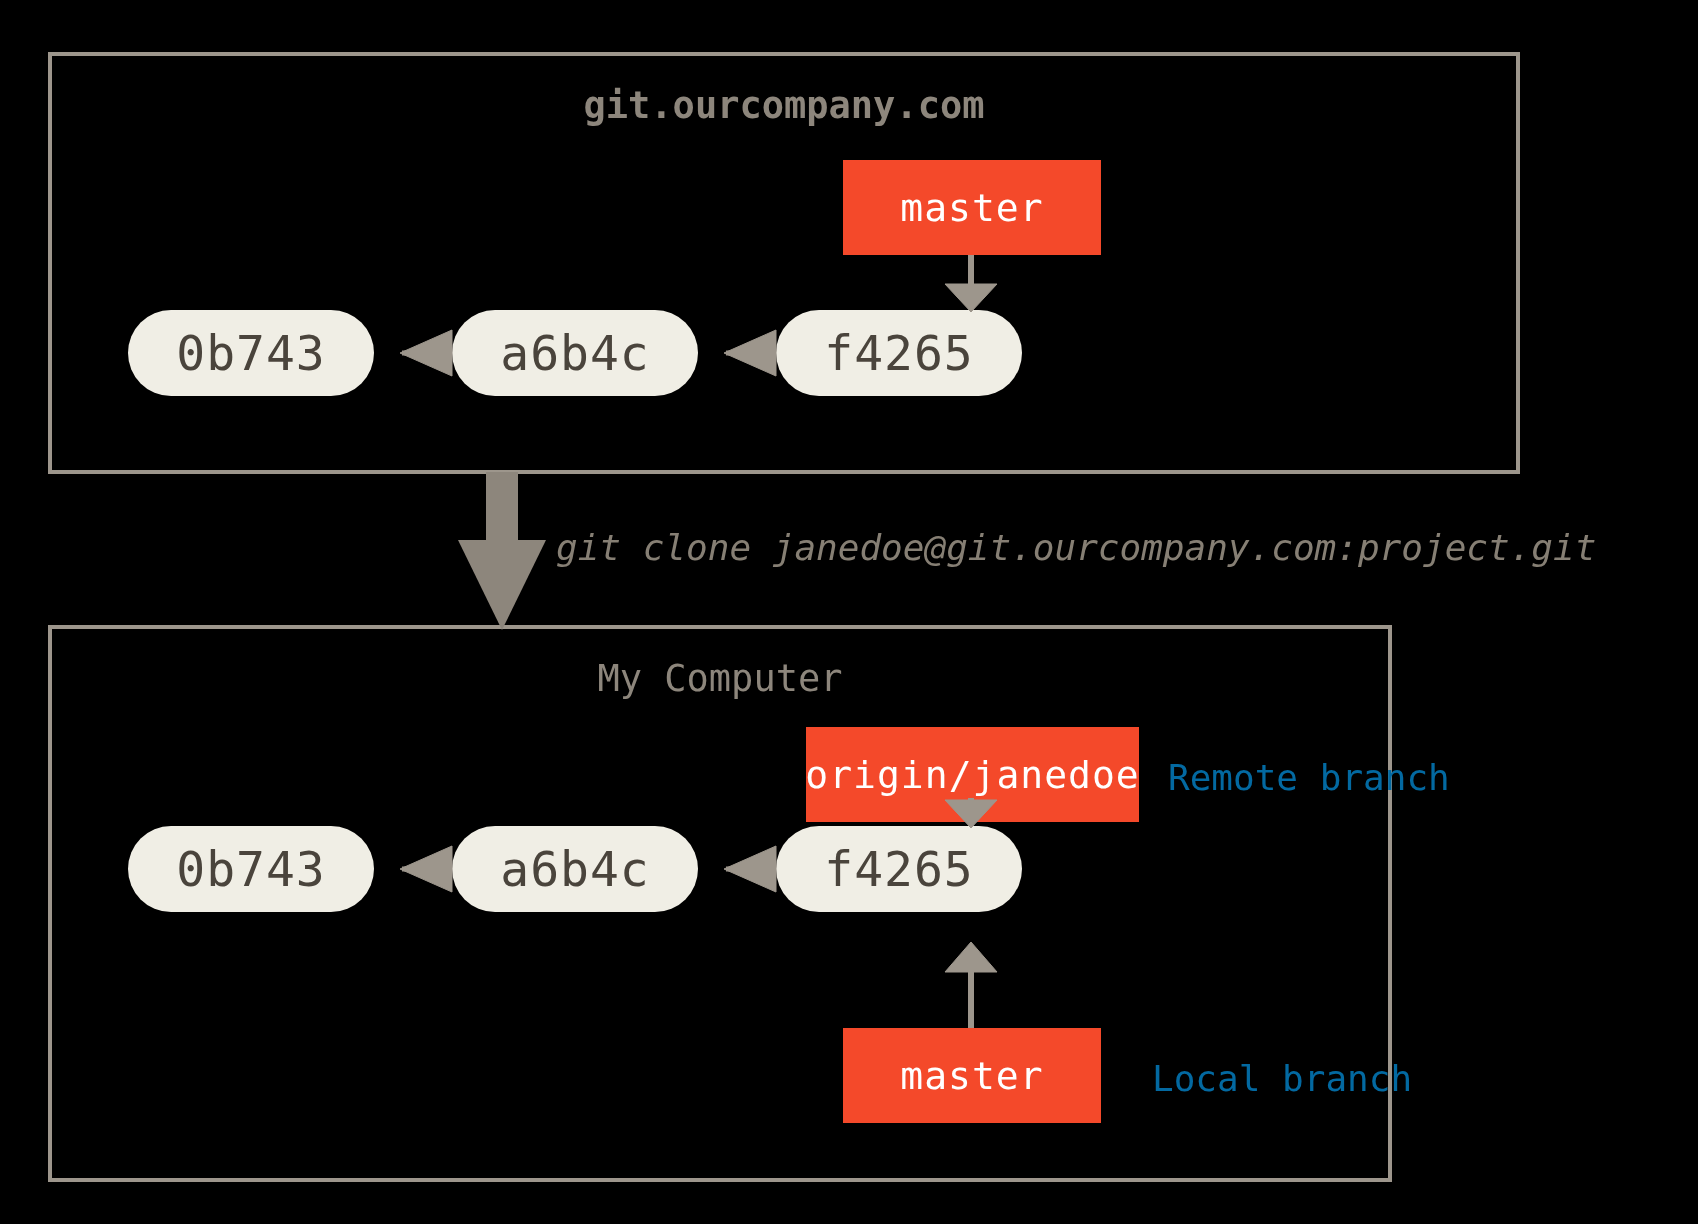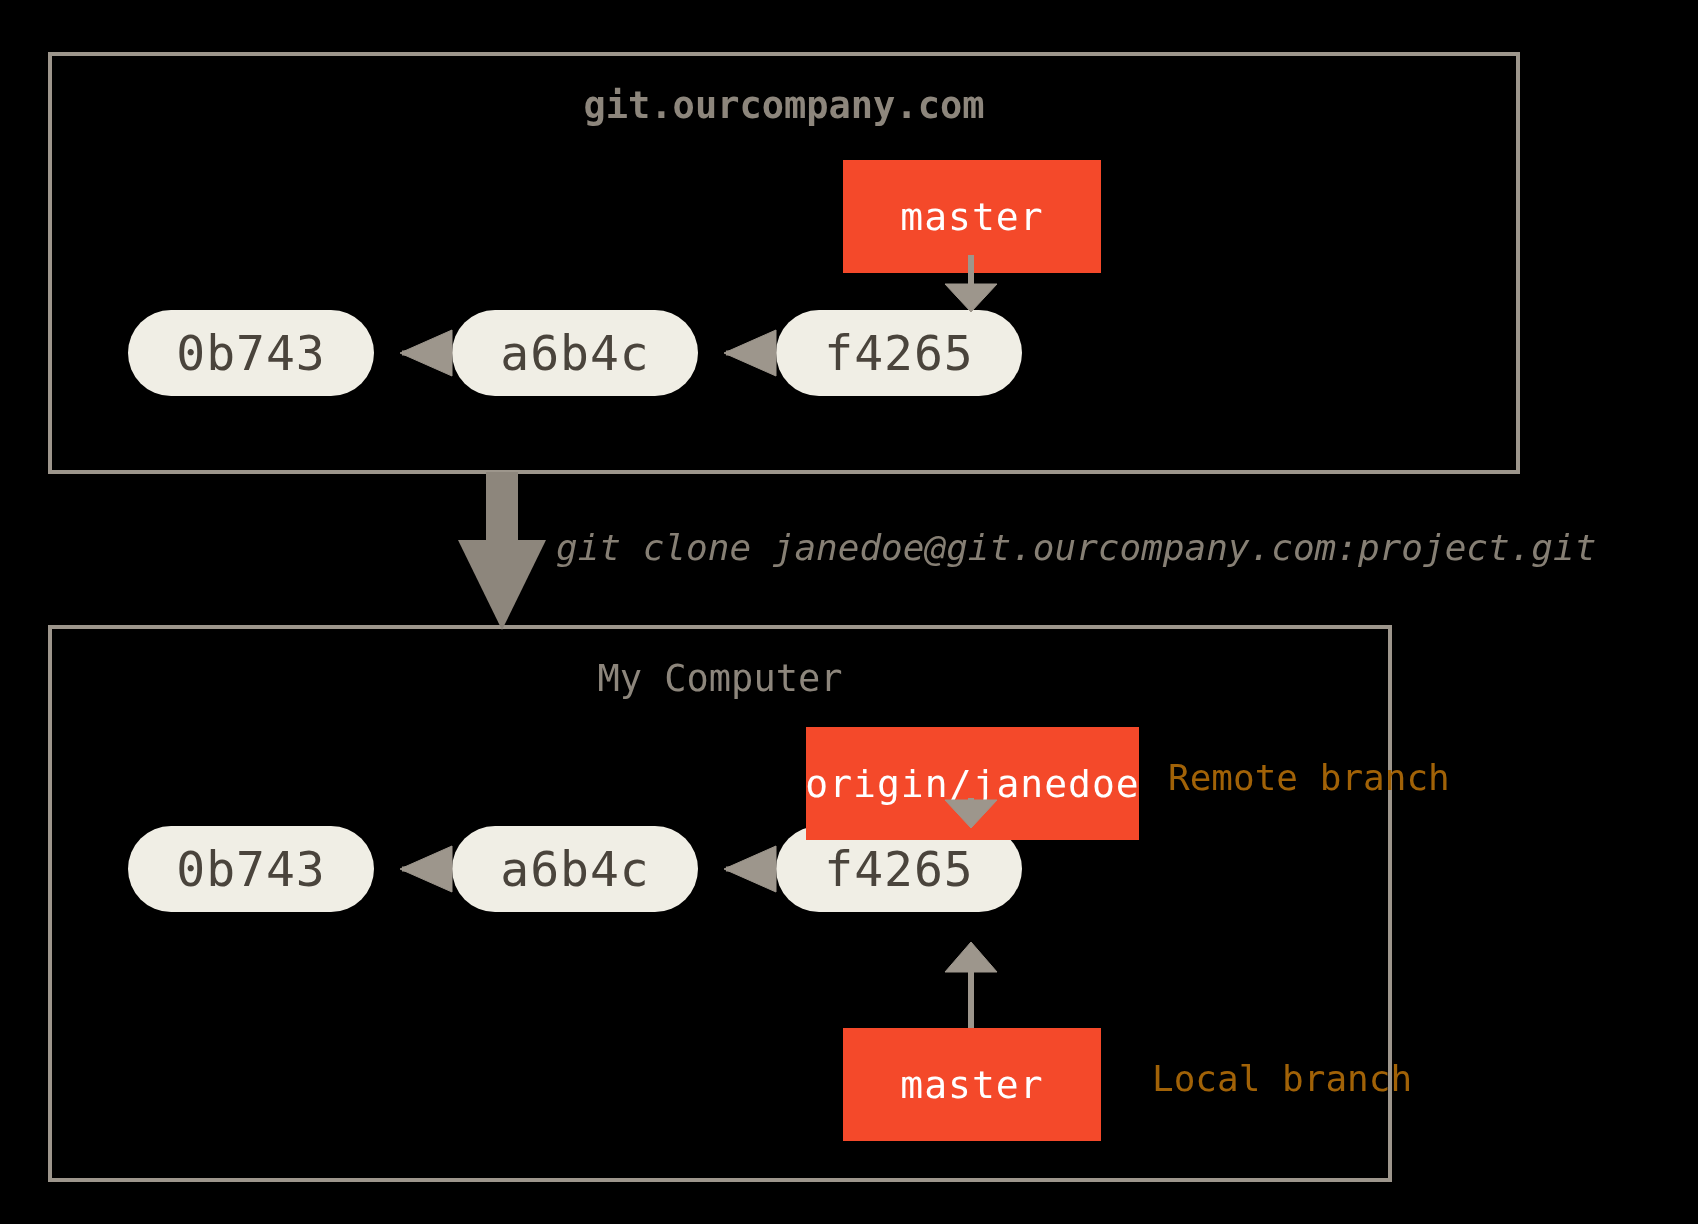--- a/index.html
+++ b/index.html
@@ -53,35 +53,35 @@
     justify-content: center;
     color: #4a443c;
     font-size: 48px;
     letter-spacing: 1px;
     box-sizing: border-box;
   }
 
   
   .branch {
     position: absolute;
-    height: 113px;
+    height: 95px;
     background: #f4492a;
     display: flex;
     align-items: center;
     justify-content: center;
     color: #ffffff;
     font-size: 38px;
     letter-spacing: 1px;
     box-sizing: border-box;
   }
 
   
   .annot {
     position: absolute;
-    color: #a16207;
+    color: #0369a1;
     font-size: 36px;
     white-space: nowrap;
   }
 
   
   .cmd-label {
     position: absolute;
     color: #867f74;
     font-size: 36px;
     white-space: nowrap;

